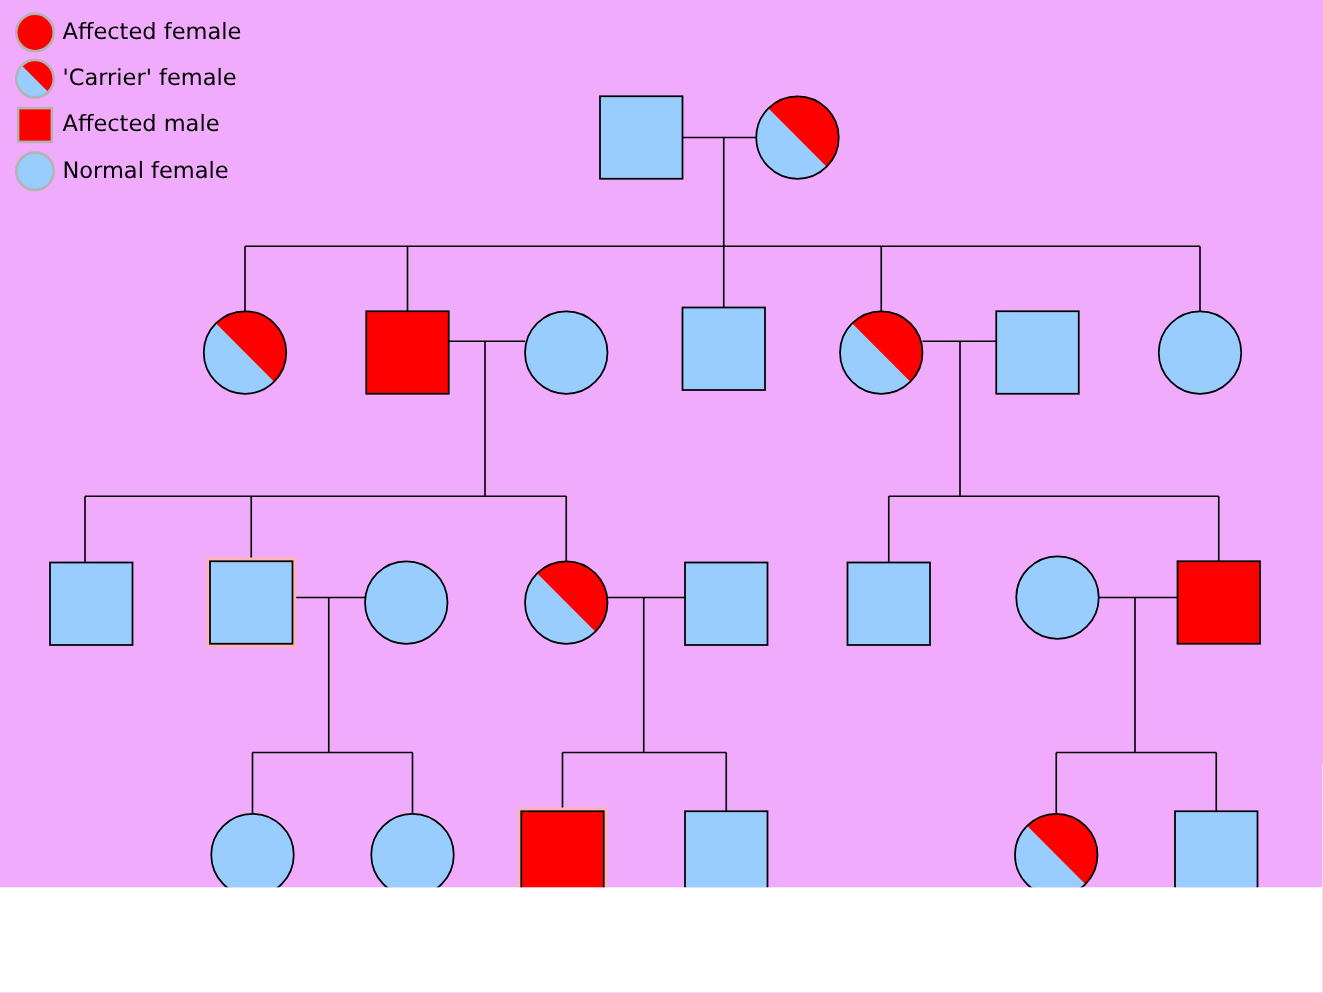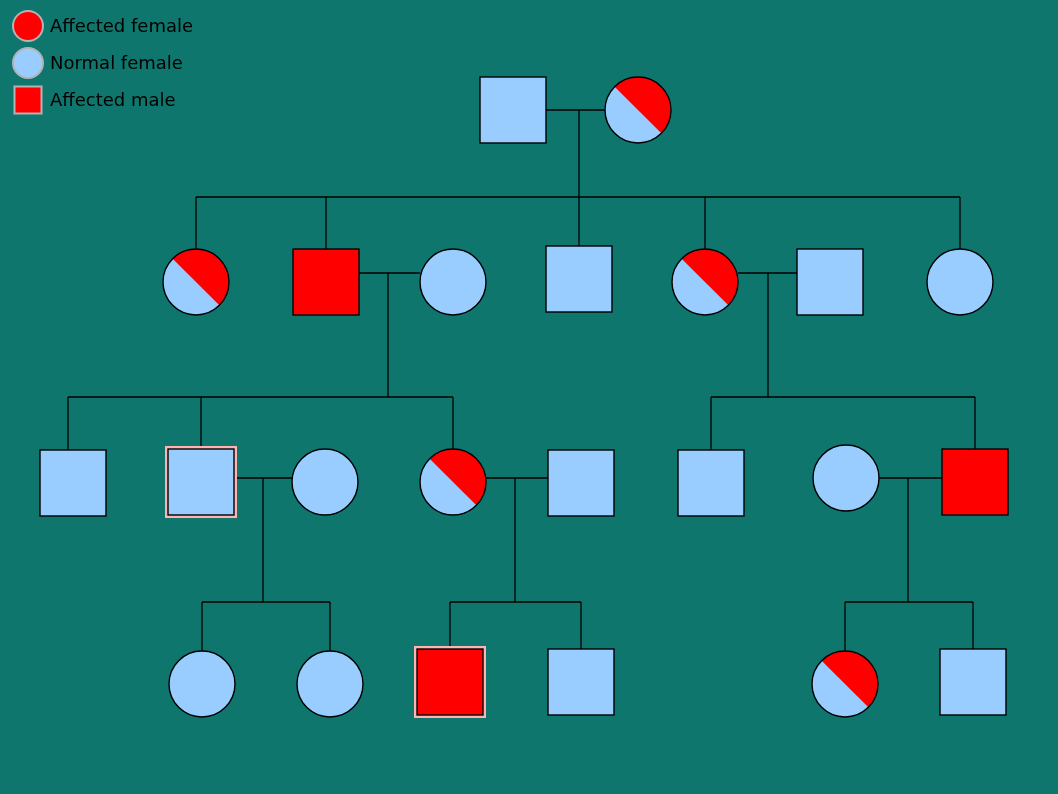--- a/index.html
+++ b/index.html
@@ -1,17 +1,17 @@
 <!DOCTYPE html>
 <html><head>
 <meta charset="utf-8">
 <style>
   html,body{margin:0;padding:0;background:#ffffff;}
   .stage{
-    position:relative;width:1058px;height:794px;background:#0f766e;overflow:hidden;
+    position:relative;width:1058px;height:710px;background:#f0abfc;overflow:hidden;
     font-family:"DejaVu Sans","Liberation Sans",sans-serif;
   }
   #pedigree{position:absolute;left:0;top:0;}
   .legend{position:absolute;left:10px;top:7px;display:flex;flex-direction:column;}
   .legend-row{display:flex;align-items:center;height:37px;}
   .legend-icon{width:36px;height:36px;display:flex;align-items:center;justify-content:center;margin-right:4px;}
   .legend-label{font-size:18px;color:#000;white-space:nowrap;}
 </style>
 </head>
 <body>
@@ -143,31 +143,43 @@
               <circle cx="18" cy="18" r="15" fill="#ff0000" stroke="#b3b3b3" stroke-width="2"></circle>
             </g>
           </svg>
         </span>
       <span class="legend-label">Affected female</span>
     </div>
     <div class="legend-row">
       <span class="legend-icon">
           <svg width="36" height="36">
             <g>
-              <circle cx="18" cy="18" r="15" fill="#99ccff" stroke="#b3b3b3" stroke-width="2"></circle>
+              <circle cx="18" cy="18" r="15" fill="#99ccff"></circle>
+              <path d="M 7.393398282201787 7.393398282201787 A 15 15 0 0 1 28.606601717798213 28.606601717798213 Z" fill="#ff0000"></path>
+              <circle cx="18" cy="18" r="15" fill="none" stroke="#b3b3b3" stroke-width="2"></circle>
             </g>
           </svg>
         </span>
-      <span class="legend-label">Normal female</span>
+      <span class="legend-label">'Carrier' female</span>
     </div>
     <div class="legend-row">
       <span class="legend-icon">
           <svg width="36" height="36">
             <g>
               <rect x="4.5" y="4.5" width="27" height="27" fill="#ff0000" stroke="#b3b3b3" stroke-width="2"></rect>
             </g>
           </svg>
         </span>
       <span class="legend-label">Affected male</span>
     </div>
+    <div class="legend-row">
+      <span class="legend-icon">
+          <svg width="36" height="36">
+            <g>
+              <circle cx="18" cy="18" r="15" fill="#99ccff" stroke="#b3b3b3" stroke-width="2"></circle>
+            </g>
+          </svg>
+        </span>
+      <span class="legend-label">Normal female</span>
+    </div>
   </div>
 
 </div>
 
 </body></html>

